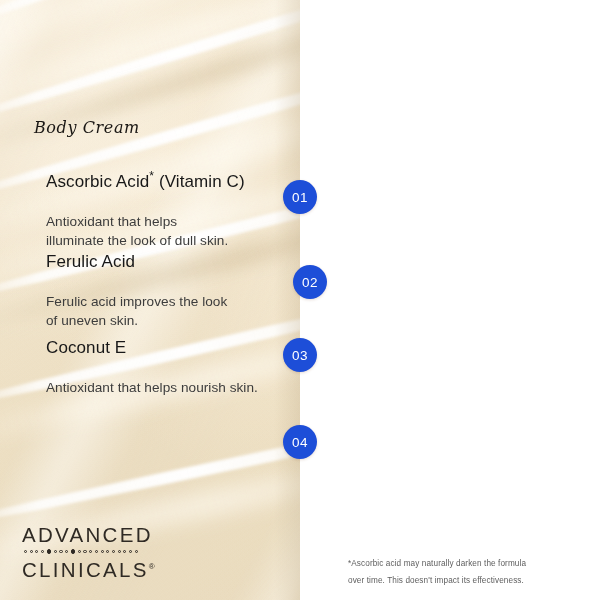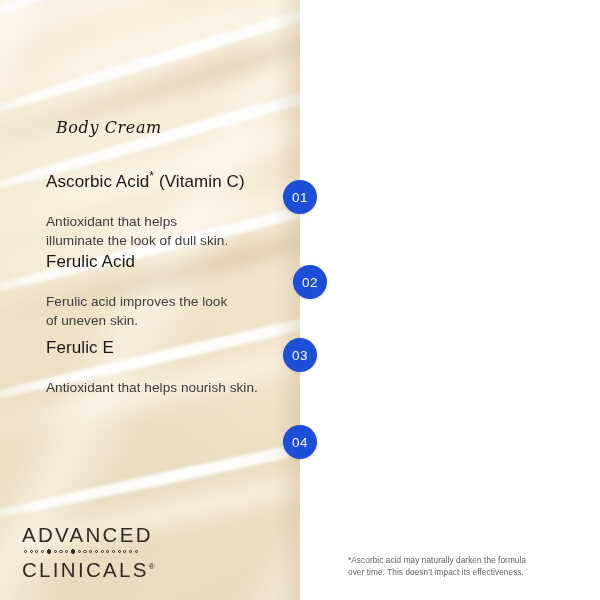--- a/index.html
+++ b/index.html
@@ -177,21 +177,21 @@
     font-style:italic;
     font-weight:400;
     font-size:39px;
     line-height:42px;
     letter-spacing:1.2px;
     color:#15120f;
     white-space:nowrap;
   }
   .subtitle {
     position:absolute;
-    left:56px; top:118px;
+    left:34px; top:118px;
     font-family:"DejaVu Serif", "Liberation Serif", serif;
     font-style:italic;
     font-weight:400;
     font-size:16px;
     letter-spacing:0.6px;
     color:#1a1714;
     white-space:nowrap;
   }
 
   
@@ -250,21 +250,21 @@
   .badge-3 { left:283px; top:338px; }
   .badge-4 { left:283px; top:425px; }
 
   
   .footnote {
     position:absolute;
     left:348px; top:555px;
     width:240px;
     font-family:"Liberation Sans", sans-serif;
     font-size:8.2px;
-    line-height:12px;
+    line-height:17px;
     letter-spacing:0.1px;
     color:#5e5e5e;
     white-space:pre-line;
   }
 </style>
 </head>
 <body>
 
 <div class="canvas">
 
@@ -333,21 +333,21 @@
 illuminate the look of dull skin.</div>
   </div>
 
   <div class="item item-2">
     <div class="item-title">Ferulic Acid</div>
     <div class="item-desc">Ferulic acid improves the look
 of uneven skin.</div>
   </div>
 
   <div class="item item-3">
-    <div class="item-title">Ferulic E</div>
+    <div class="item-title">Coconut E</div>
     <div class="item-desc">Antioxidant that helps nourish skin.</div>
   </div>
 
 
   <div class="badge badge-1">01</div>
   <div class="badge badge-2">02</div>
   <div class="badge badge-3">03</div>
   <div class="badge badge-4">04</div>
 
   <div class="footnote">*Ascorbic acid may naturally darken the formula

